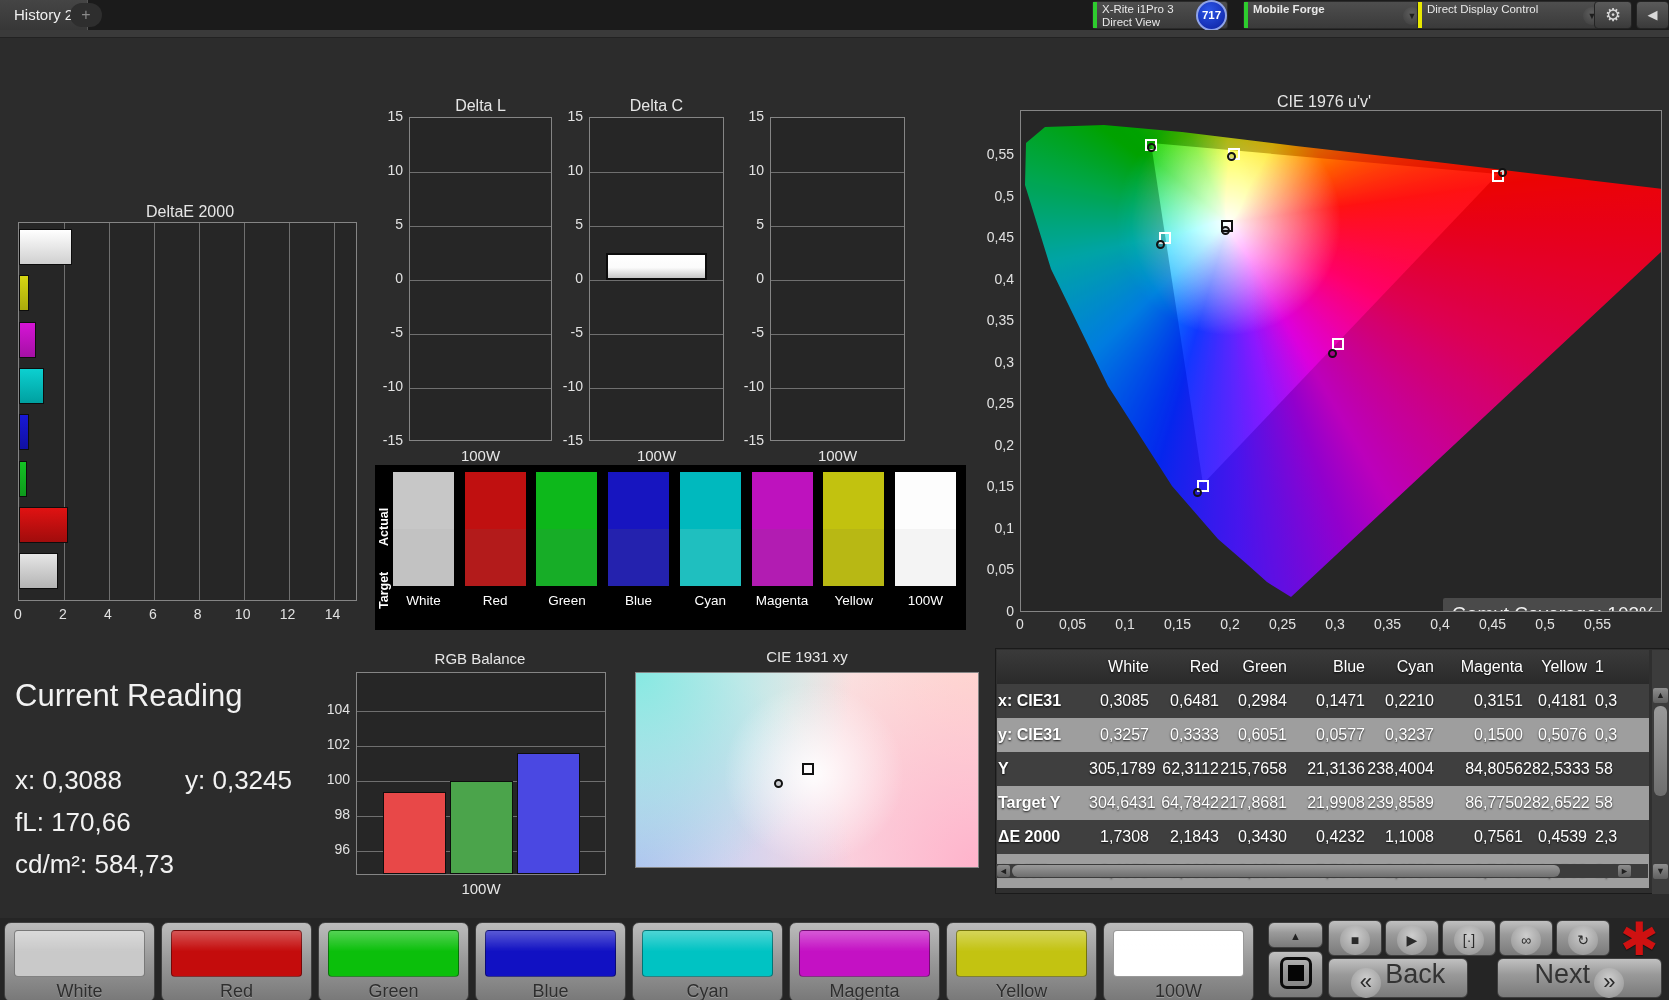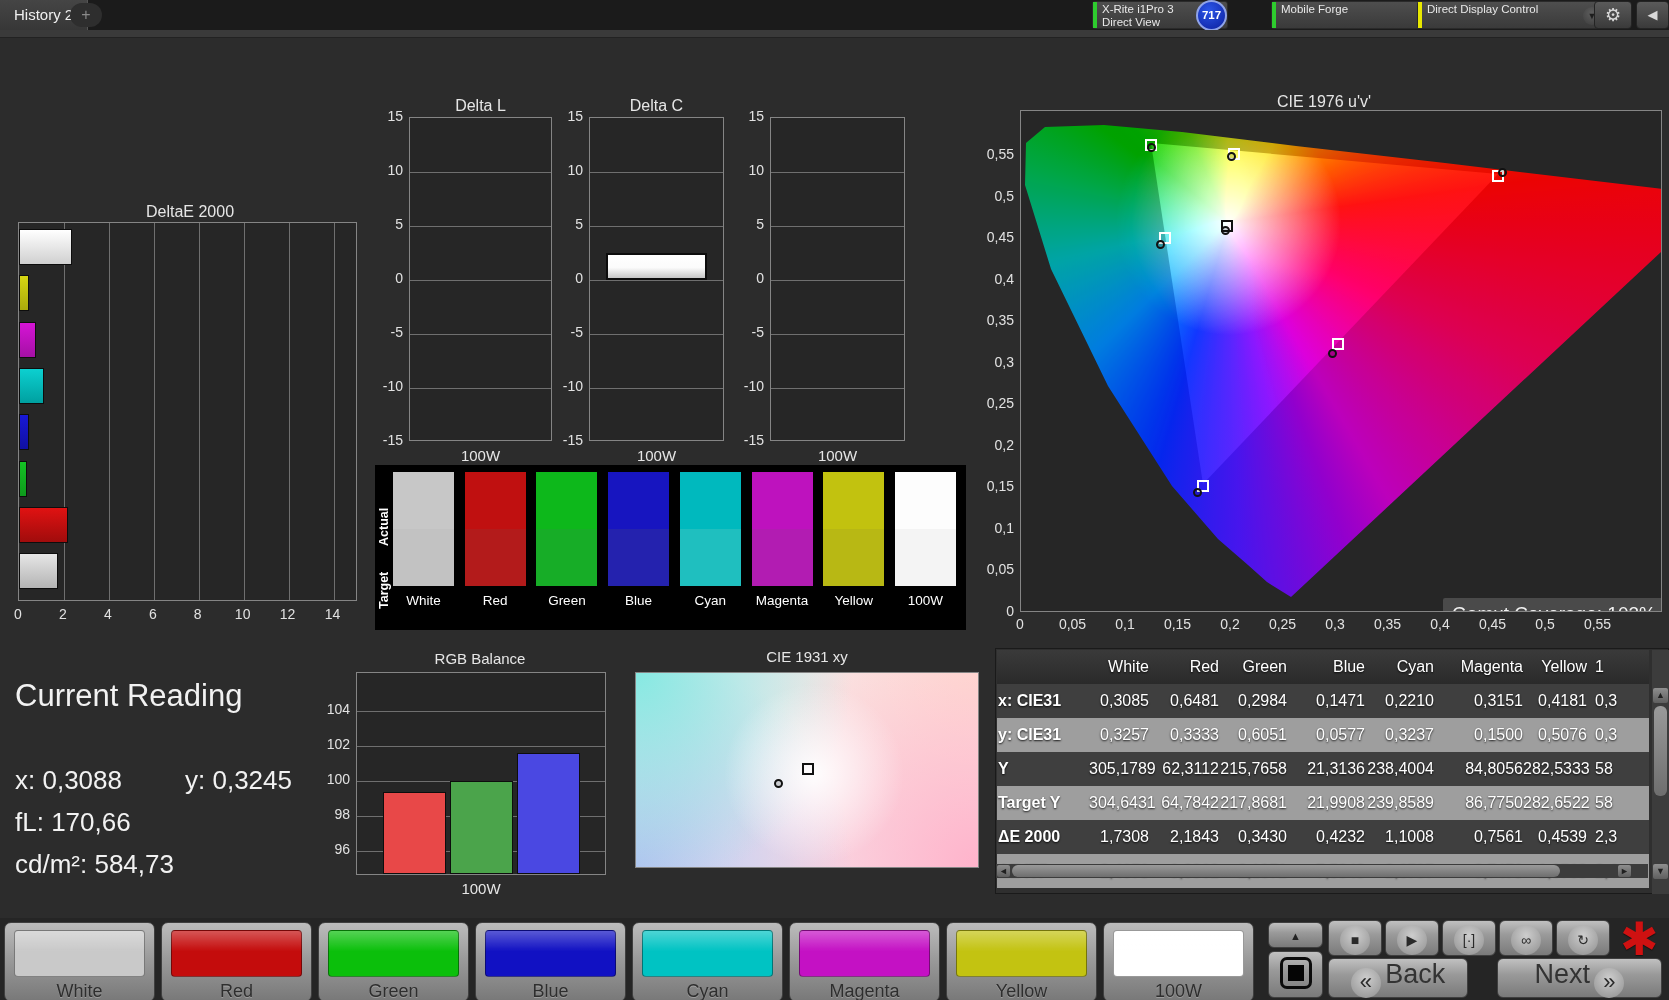--- a/index.html
+++ b/index.html
@@ -104,21 +104,21 @@
 
     <div class="dropdown" style="left:1045px;width:136px;margin-left:47px;">
       <div class="dd-accent" style="background:#2ecc2e;"></div>
       <div class="dd-text">
         <span>X-Rite i1Pro 3</span><br><span>Direct View</span>
       </div>
       <div class="dd-chevron">▼</div>
     </div>
     <div id="meter-badge">717</div>
 
-    <div class="dropdown" style="left:1271px;width:184px;">
+    <div class="dropdown" style="left:1243px;width:184px;font-weight:bold;">
       <div class="dd-accent" style="background:#2ecc2e;"></div>
       <div class="dd-text">Mobile Forge</div>
       <div class="dd-chevron">▼</div>
     </div>
 
     <div class="dropdown" style="left:1417px;width:190px;">
       <div class="dd-accent" style="background:#e8e800;"></div>
       <div class="dd-text">Direct Display Control</div>
       <div class="dd-chevron">▼</div>
     </div>

